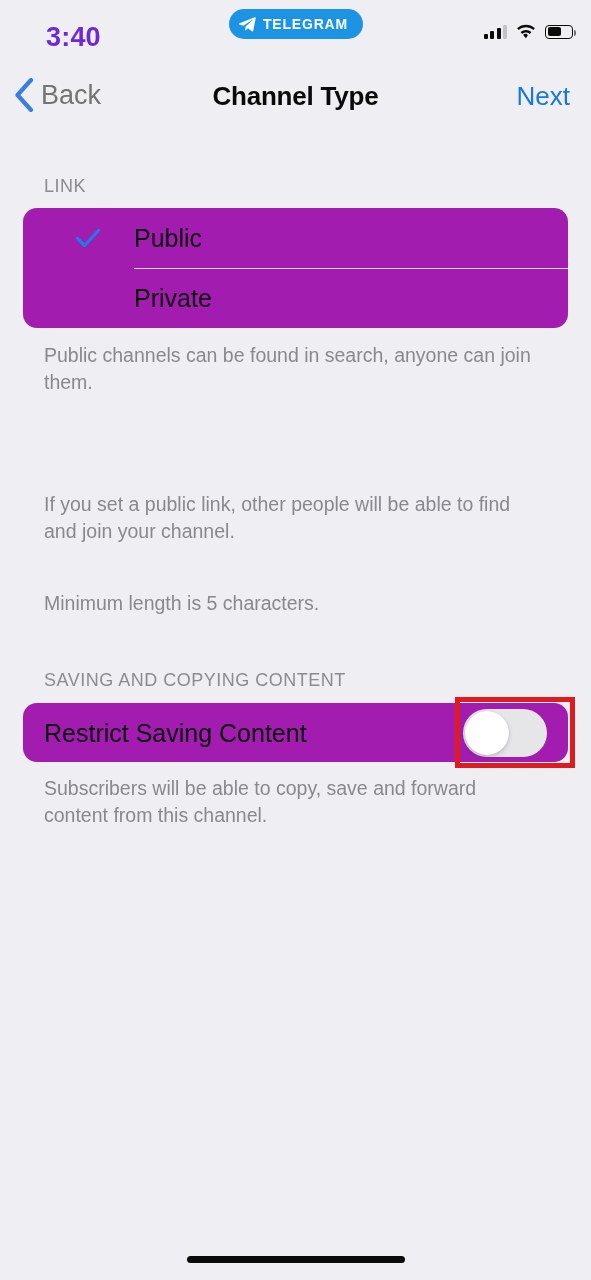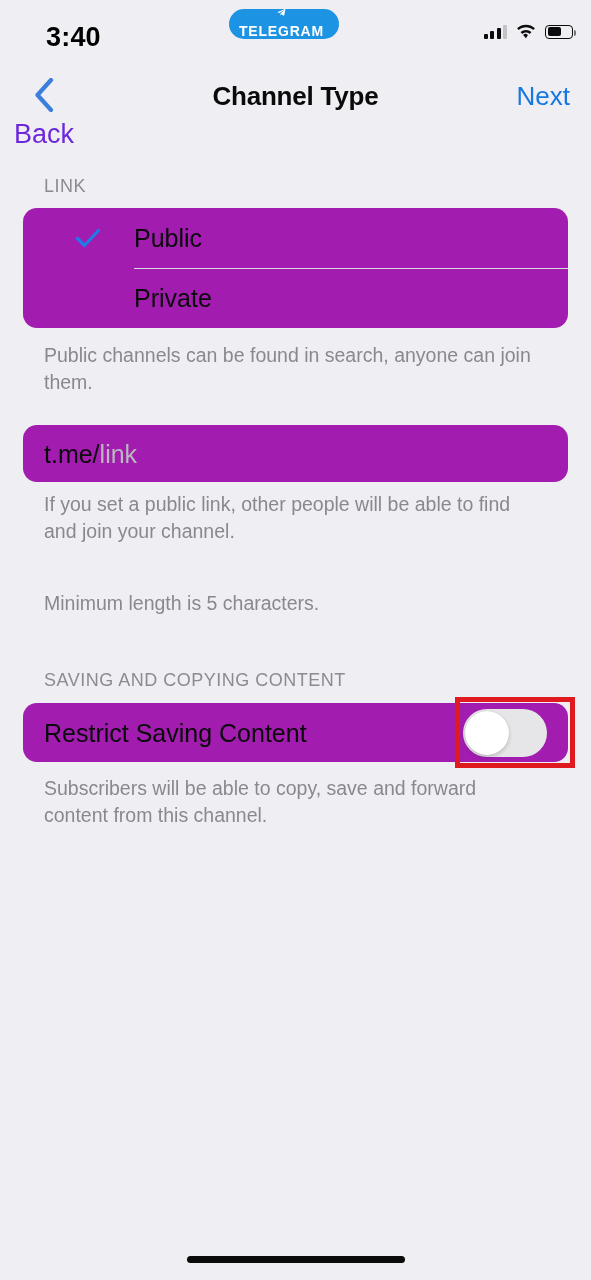--- a/index.html
+++ b/index.html
@@ -11,27 +11,27 @@
     overflow:hidden;
   }
   #screen { position:relative; width:591px; height:1280px; background:#EFEFF3; }
 
   
   .status-bar{
     position:absolute; top:0; left:0; width:591px; height:62px;
   }
   .status-time{
     position:absolute; left:46px; top:22px;
-    font-size:27px; font-weight:bold; color:#000000; letter-spacing:0.2px;
+    font-size:27px; font-weight:bold; color:#6d28d9; letter-spacing:0.2px;
   }
   .tg-pill{
     position:absolute; left:229px; top:9px;
     height:30px; padding:0 15px 0 10px;
     background:#1C93E3; border-radius:16px;
-    display:flex; align-items:center; gap:7px;flex-direction:column;
+    display:flex; align-items:center; gap:7px;
   }
   .tg-pill .plane{ width:17px; height:15px; display:block; }
   .tg-pill .tg-label{
     color:#fff; font-size:14px; font-weight:bold; letter-spacing:0.8px;
   }
   .status-right{
     position:absolute; right:18px; top:24px;
     display:flex; align-items:center; gap:9px;
   }
   .sig{ display:flex; align-items:flex-end; gap:2.5px; height:15px; }
@@ -46,21 +46,21 @@
   .batt .fill{ position:absolute; left:1.6px; top:1.6px; bottom:1.6px;
                width:50%; background:#0B0B0C; border-radius:2px; }
   .batt .nub{ position:absolute; right:-4px; top:4px; width:2.4px; height:6px;
               background:#0B0B0C; border-radius:0 2px 2px 0; opacity:.55; }
 
   
   .navbar{ position:absolute; top:62px; left:0; width:591px; height:76px; }
   .nav-back{
     position:absolute; left:14px; top:16px;
     display:flex; align-items:center; gap:7px;
-    color:#6d28d9; font-size:27px; cursor:pointer;flex-direction:column;
+    color:#737373; font-size:27px; cursor:pointer;
   }
   .nav-back svg{ display:block; }
   .nav-title{
     position:absolute; left:0; width:591px; top:19px; text-align:center;
     font-size:26px; font-weight:bold; color:#0A0A0B; letter-spacing:-0.2px;
   }
   .nav-next{
     position:absolute; right:21px; top:19px;
     color:#1578E0; font-size:26px; cursor:pointer;
   }
@@ -184,25 +184,20 @@
       <span class="opt-label">Public</span>
     </div>
     <div class="sep" style="top:60px;"></div>
     <div class="opt-row">
       <span class="opt-label">Private</span>
     </div>
   </div>
 
   <div class="footnote" style="top:342px;">Public channels can be found in search, anyone can join them.</div>
 
-  <div class="card link-card" style="top:425px;">
-    <div class="link-text">
-      <span>t.me/</span><span class="ph">link</span>
-    </div>
-  </div>
 
   <div class="footnote" style="top:491px;">If you set a public link, other people will be able to find and join your channel.</div>
   <div class="footnote" style="top:590px;">Minimum length is 5 characters.</div>
 
   <div class="section-header" style="top:670px;">SAVING AND COPYING CONTENT</div>
 
   <div class="card restrict-card" style="top:703px;">
     <span class="restrict-label">Restrict Saving Content</span>
     <span class="toggle">
       <span class="knob"></span>

